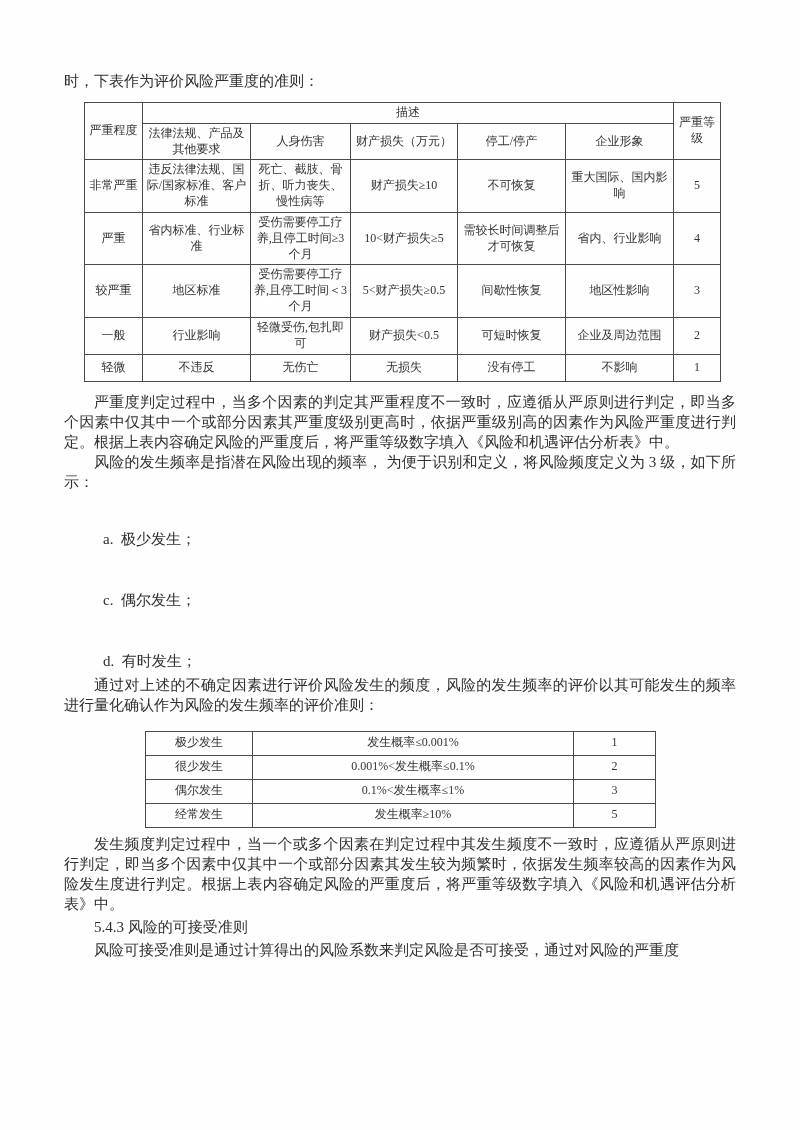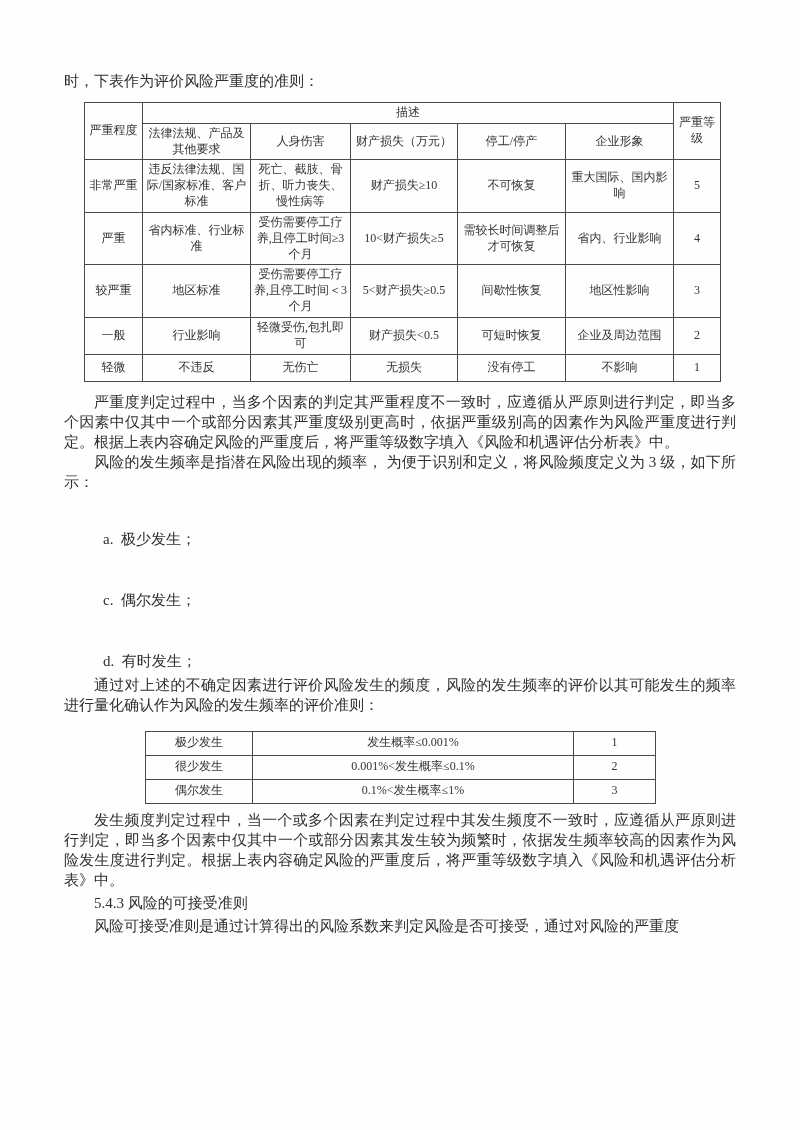--- a/index.html
+++ b/index.html
@@ -177,20 +177,25 @@
       <tr>
         <td>很少发生</td>
         <td>0.001%&lt;发生概率≤0.1%</td>
         <td>2</td>
       </tr>
       <tr>
         <td>偶尔发生</td>
         <td>0.1%&lt;发生概率≤1%</td>
         <td>3</td>
       </tr>
+      <tr>
+        <td>经常发生</td>
+        <td>发生概率≥10%</td>
+        <td>5</td>
+      </tr>
     </tbody>
   </table>
 
   <div class="spacer-6"></div>
 
   <p class="para">发生频度判定过程中，当一个或多个因素在判定过程中其发生频度不一致时，应遵循从严原则进行判定，即当多个因素中仅其中一个或部分因素其发生较为频繁时，依据发生频率较高的因素作为风险发生度进行判定。根据上表内容确定风险的严重度后，将严重等级数字填入《风险和机遇评估分析表》中。</p>
 
   <div class="heading">5.4.3 风险的可接受准则</div>
 
   <p class="para">风险可接受准则是通过计算得出的风险系数来判定风险是否可接受，通过对风险的严重度</p>

